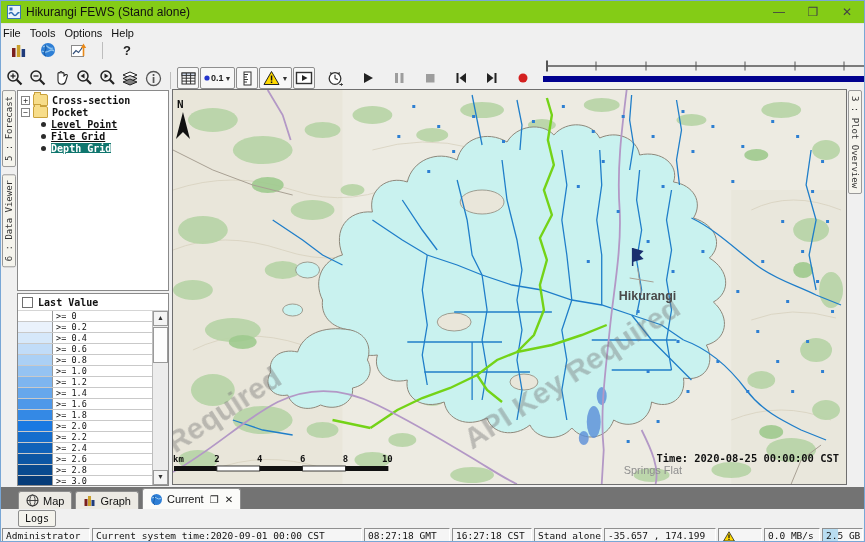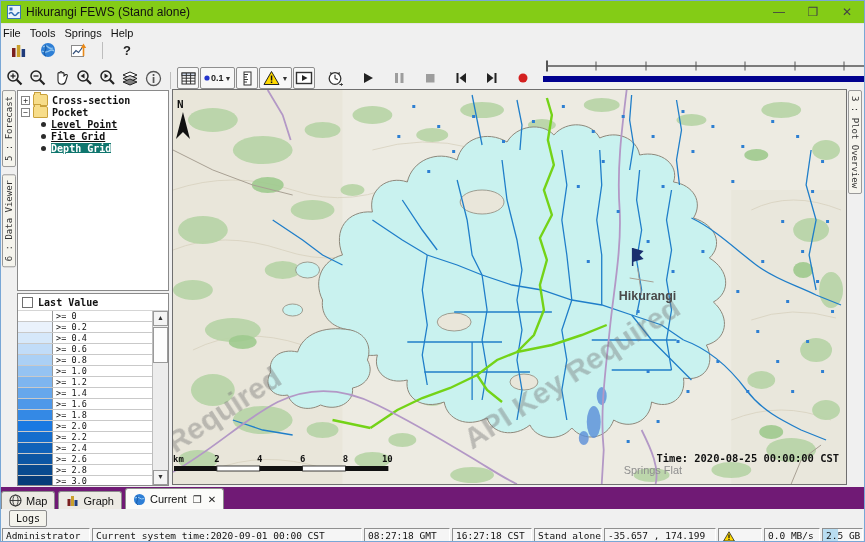--- a/index.html
+++ b/index.html
@@ -63,26 +63,26 @@
   .legend-label { font-family:"DejaVu Sans Mono", monospace; font-size:8.5px; color:#111; padding-left:3px; line-height:10px; }
   .legend-scroll { width:15px; background:#ececec; border-left:1px solid #bdbdbd; display:flex; flex-direction:column; align-items:center; }
   .scroll-btn { width:13px; height:13px; border:1px solid #9a9a9a; background:#f4f4f4; font-size:7px; line-height:12px; text-align:center; color:#333; flex:0 0 auto; }
   .scroll-thumb { width:13px; height:34px; border:1px solid #9a9a9a; background:#fdfdfd; margin-top:1px; }
   .scroll-spacer { flex:1; }
   
   .splitter { width:2px; background:#f0f0f0; }
   .map-panel { width:675px; height:396px; border:1px solid #6f6f6f; box-sizing:border-box; position:relative; background:#edebe2; flex:0 0 auto; }
   .map-panel svg { display:block; width:100%; height:100%; }
   
-  .tabsrow { height:22px; display:flex; align-items:flex-end; gap:3px; background:#701a75; }
+  .tabsrow { height:22px; display:flex; align-items:flex-end; gap:3px; padding-left:17px; background:#737373; }
   .tab { height:17px; display:flex; align-items:center; gap:4px; padding:0 7px; font-size:11px; color:#111;
          background:#eceae4; border:1px solid #8d8d8d; border-bottom:none; border-radius:3px 3px 0 0; }
   .tab.active { background:#fbfbf9; height:20px; font-weight:normal; }
   .tab-ctl { font-size:10px; color:#222; margin-left:2px; }
-  .logsrow { height:19px; display:flex; align-items:center; padding-left:8px; background:#f0f0f0; }
+  .logsrow { height:19px; display:flex; align-items:center; padding-left:17px; background:#f0f0f0; }
   .logs-btn { height:15px; border:1px solid #8d8d8d; border-radius:2px; background:#f4f3ec; font-size:10px;
               font-family:"DejaVu Sans Mono", monospace; padding:0 6px; display:flex; align-items:center; color:#111; }
   
   .statusbar { height:16px; display:flex; gap:2px; align-items:stretch; background:#f0f0f0; padding:0 1px;
                font-family:"DejaVu Sans Mono", monospace; font-size:9.5px; color:#111; }
   .scell { border:1px solid; border-color:#8f8f8f #ffffff #ffffff #8f8f8f; background:#f5f5f5; padding:1px 3px 0 3px;
            white-space:nowrap; overflow:hidden; box-sizing:border-box; flex:0 0 auto; }
   .scell.mem { background:linear-gradient(to right,#b9ddf1 0 38%, #f8f8f8 38%); }
   .scell.warn { display:flex; align-items:center; justify-content:flex-start; padding-left:4px; }
 </style>
@@ -99,21 +99,21 @@
   <div class="win-controls">
     <span class="win-btn">—</span>
     <span class="win-btn">❐</span>
     <span class="win-btn">✕</span>
   </div>
 </div>
 
 <div class="menubar">
   <span class="menu-item">File</span>
   <span class="menu-item">Tools</span>
-  <span class="menu-item">Springs</span>
+  <span class="menu-item">Options</span>
   <span class="menu-item">Help</span>
 </div>
 
 <div class="toolbar1">
   <span class="tbtn">
     <svg width="17" height="17" viewBox="0 0 17 17">
       <rect x="2" y="6" width="3.5" height="9" fill="#7a1f1f"></rect>
         <rect x="6.8" y="3" width="3.5" height="12" fill="#caa02a"></rect>
         <rect x="11.6" y="7" width="3.5" height="8" fill="#1f3b7a"></rect>
     </svg>

